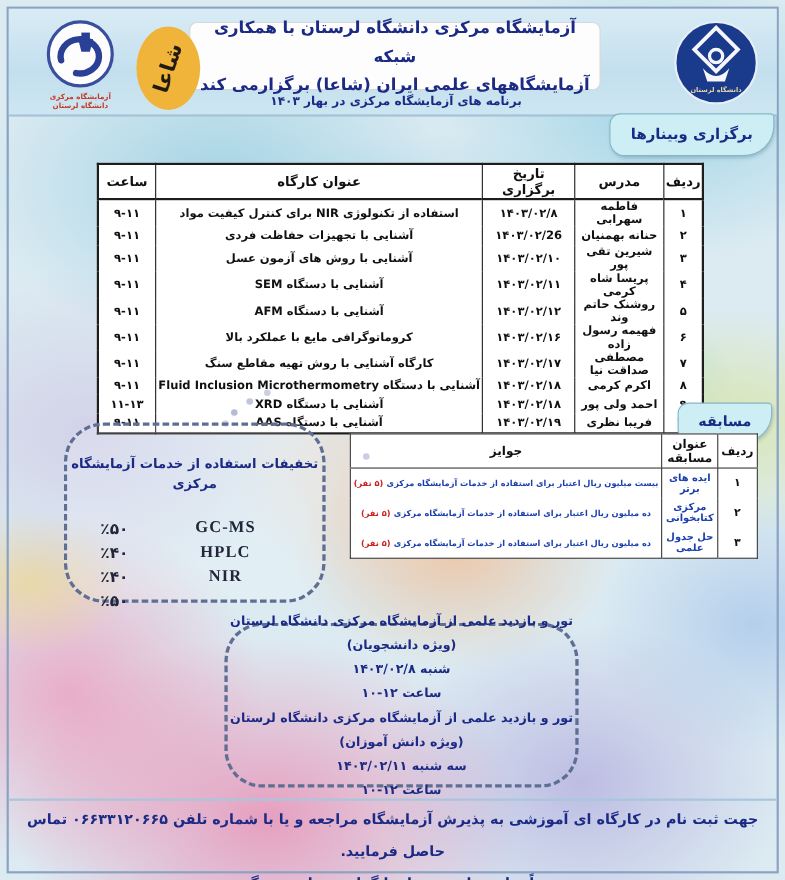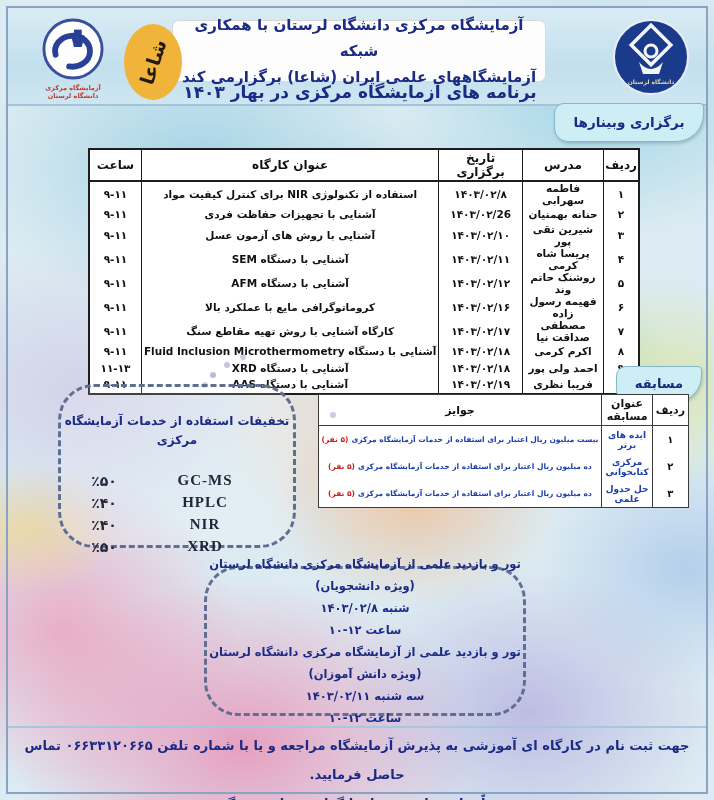--- a/index.html
+++ b/index.html
@@ -23,21 +23,21 @@
   }
   .frame{position:absolute;inset:6px;border:2px solid #8ba3c2;pointer-events:none;}
   
   .header{position:absolute;left:8px;top:8px;right:8px;height:96px;
     background:linear-gradient(180deg,#d9ecf5 0%,#c3dfee 60%,#cde6f1 100%);
     border-bottom:2px solid #a5c3d8;}
   .title-box{position:absolute;right:160px;top:12px;width:372px;height:60px;background:#fdfdfd;
     border:1px solid #d8d8d8;border-radius:7px;display:flex;flex-direction:column;justify-content:center;}
   .title-box div{text-align:center;font-weight:bold;font-size:15px;line-height:26px;color:#1b2a85;}
   .subtitle{position:absolute;right:160px;top:72px;width:372px;text-align:center;font-weight:bold;
-    font-size:17px;color:#1b2a85;line-height:24px;}
+    font-size:11px;color:#1b2a85;line-height:24px;}
   .uni-logo{position:absolute;right:16px;top:10px;width:78px;height:78px;}
   .lab-logo{position:absolute;left:32px;top:10px;width:66px;height:84px;text-align:center;}
   .lab-caption{font-size:6.5px;font-weight:bold;color:#c23b2a;line-height:8px;}
   .shaa-logo{position:absolute;left:116px;top:16px;width:58px;height:76px;background:#f0b43a;
     border-radius:50%;display:flex;align-items:center;justify-content:center;}
   .shaa-logo span{font-size:19px;font-weight:bold;color:#221a10;transform:rotate(-72deg);letter-spacing:-1px;}
   
   .banner{position:absolute;background:#cdeef5;border:1px solid #86b7c6;color:#1b2a85;font-weight:bold;
     text-align:center;box-shadow:1px 2px 3px rgba(60,90,110,.25);}
   .banner-webinars{right:10px;top:103px;width:148px;height:37px;font-size:13.5px;line-height:37px;
@@ -260,21 +260,20 @@
       <div class="disc-row">
           <span class="disc-pct">٪۴۰</span>
           <span class="disc-name">HPLC</span>
         </div>
       <div class="disc-row">
           <span class="disc-pct">٪۴۰</span>
           <span class="disc-name">NIR</span>
         </div>
       <div class="disc-row">
           <span class="disc-pct">٪۵۰</span>
-          <span class="disc-name">XRD</span>
         </div>
     </div>
   </div>
 
   <div class="tours">
     <div class="tour-line">تور و بازدید علمی از آزمایشگاه مرکزی دانشگاه لرستان (ویژه دانشجویان)</div>
     <div class="tour-line">شنبه ۱۴۰۳/۰۲/۸</div>
     <div class="tour-line">ساعت ۱۲-۱۰</div>
     <div class="tour-line">تور و بازدید علمی از آزمایشگاه مرکزی دانشگاه لرستان (ویژه دانش آموزان)</div>
     <div class="tour-line">سه شنبه ۱۴۰۳/۰۲/۱۱</div>

